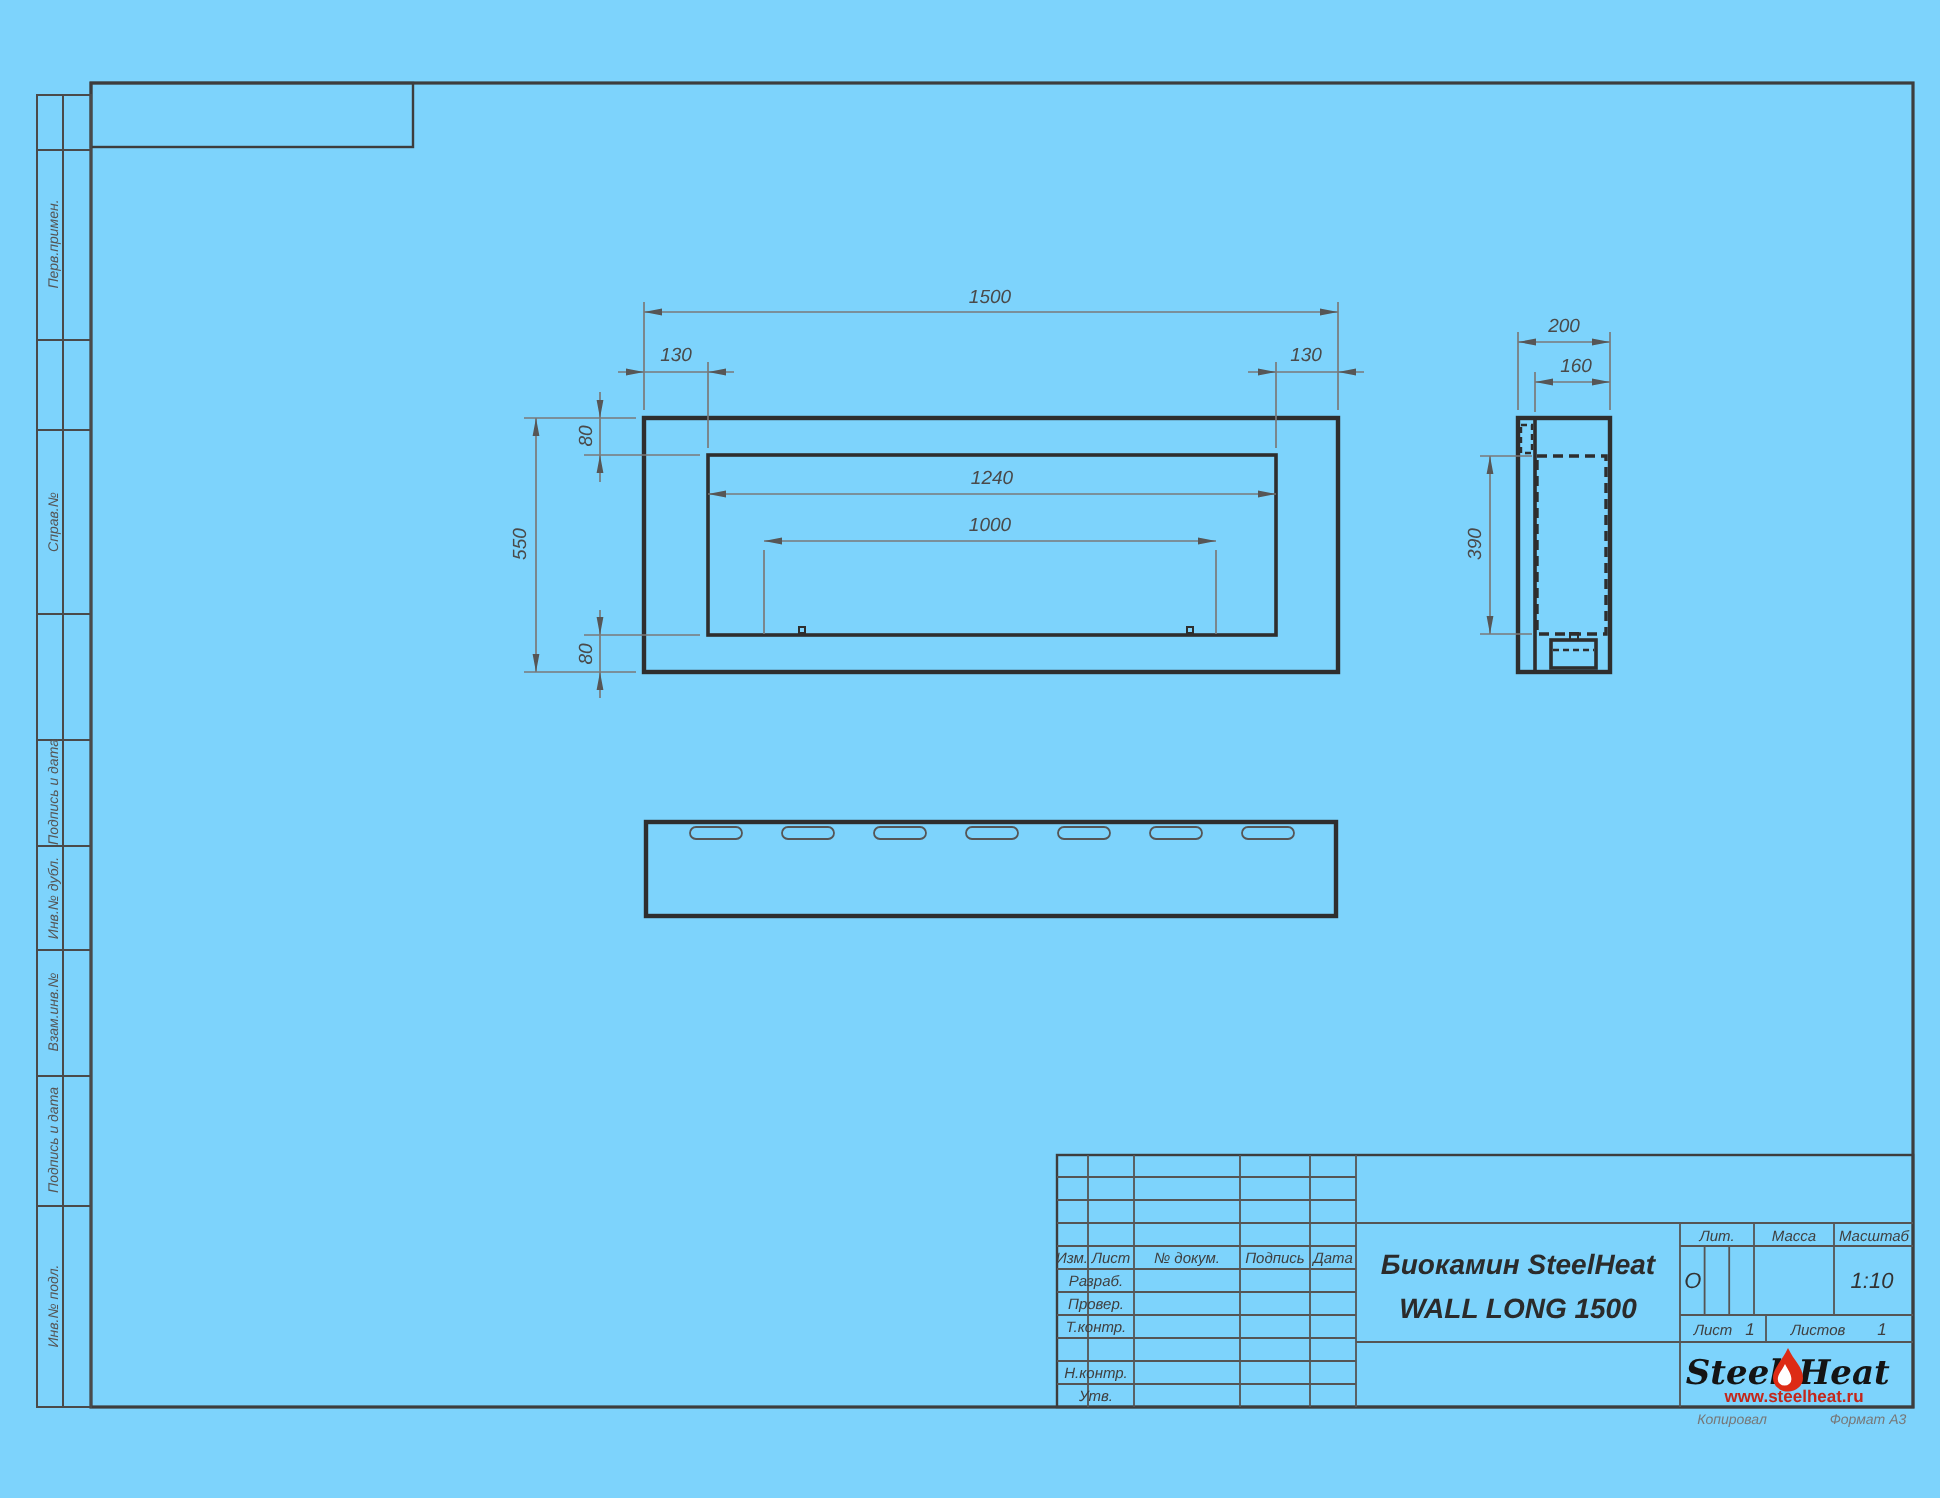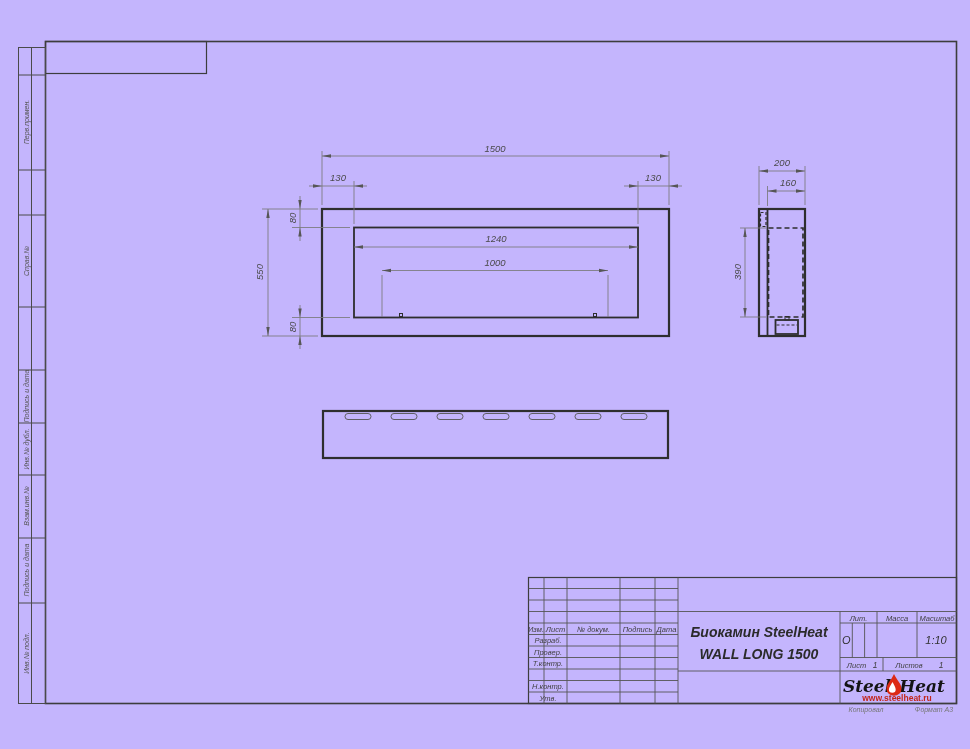--- a/index.html
+++ b/index.html
@@ -1,16 +1,16 @@
 <!DOCTYPE html>
 <html><head>
 <meta charset="utf-8">
 <style>
   html,body{margin:0;padding:0;background:#ffffff;}
-  .page{position:relative;width:970px;height:749px;background:#c4b5fd;overflow:hidden;
+  .page{position:relative;width:970px;height:749px;background:#7dd3fc;overflow:hidden;
         font-family:"Liberation Sans",sans-serif;}
   svg{position:absolute;left:0;top:0;}
   
   .ln-frame{fill:none;stroke:#3d3d3d;stroke-width:1.6;}
   .ln-med{fill:none;stroke:#3d3d3d;stroke-width:1.2;}
   .ln{fill:none;stroke:#4a4a4a;stroke-width:1;}
   .ln-grid{fill:none;stroke:#555;stroke-width:0.9;}
   .ln-thick{fill:none;stroke:#2e2e2e;stroke-width:2.2;}
   .ln-thick2{fill:none;stroke:#2e2e2e;stroke-width:1.8;}
   .lndash{fill:none;stroke:#2e2e2e;stroke-width:1.7;stroke-dasharray:5,3;}

